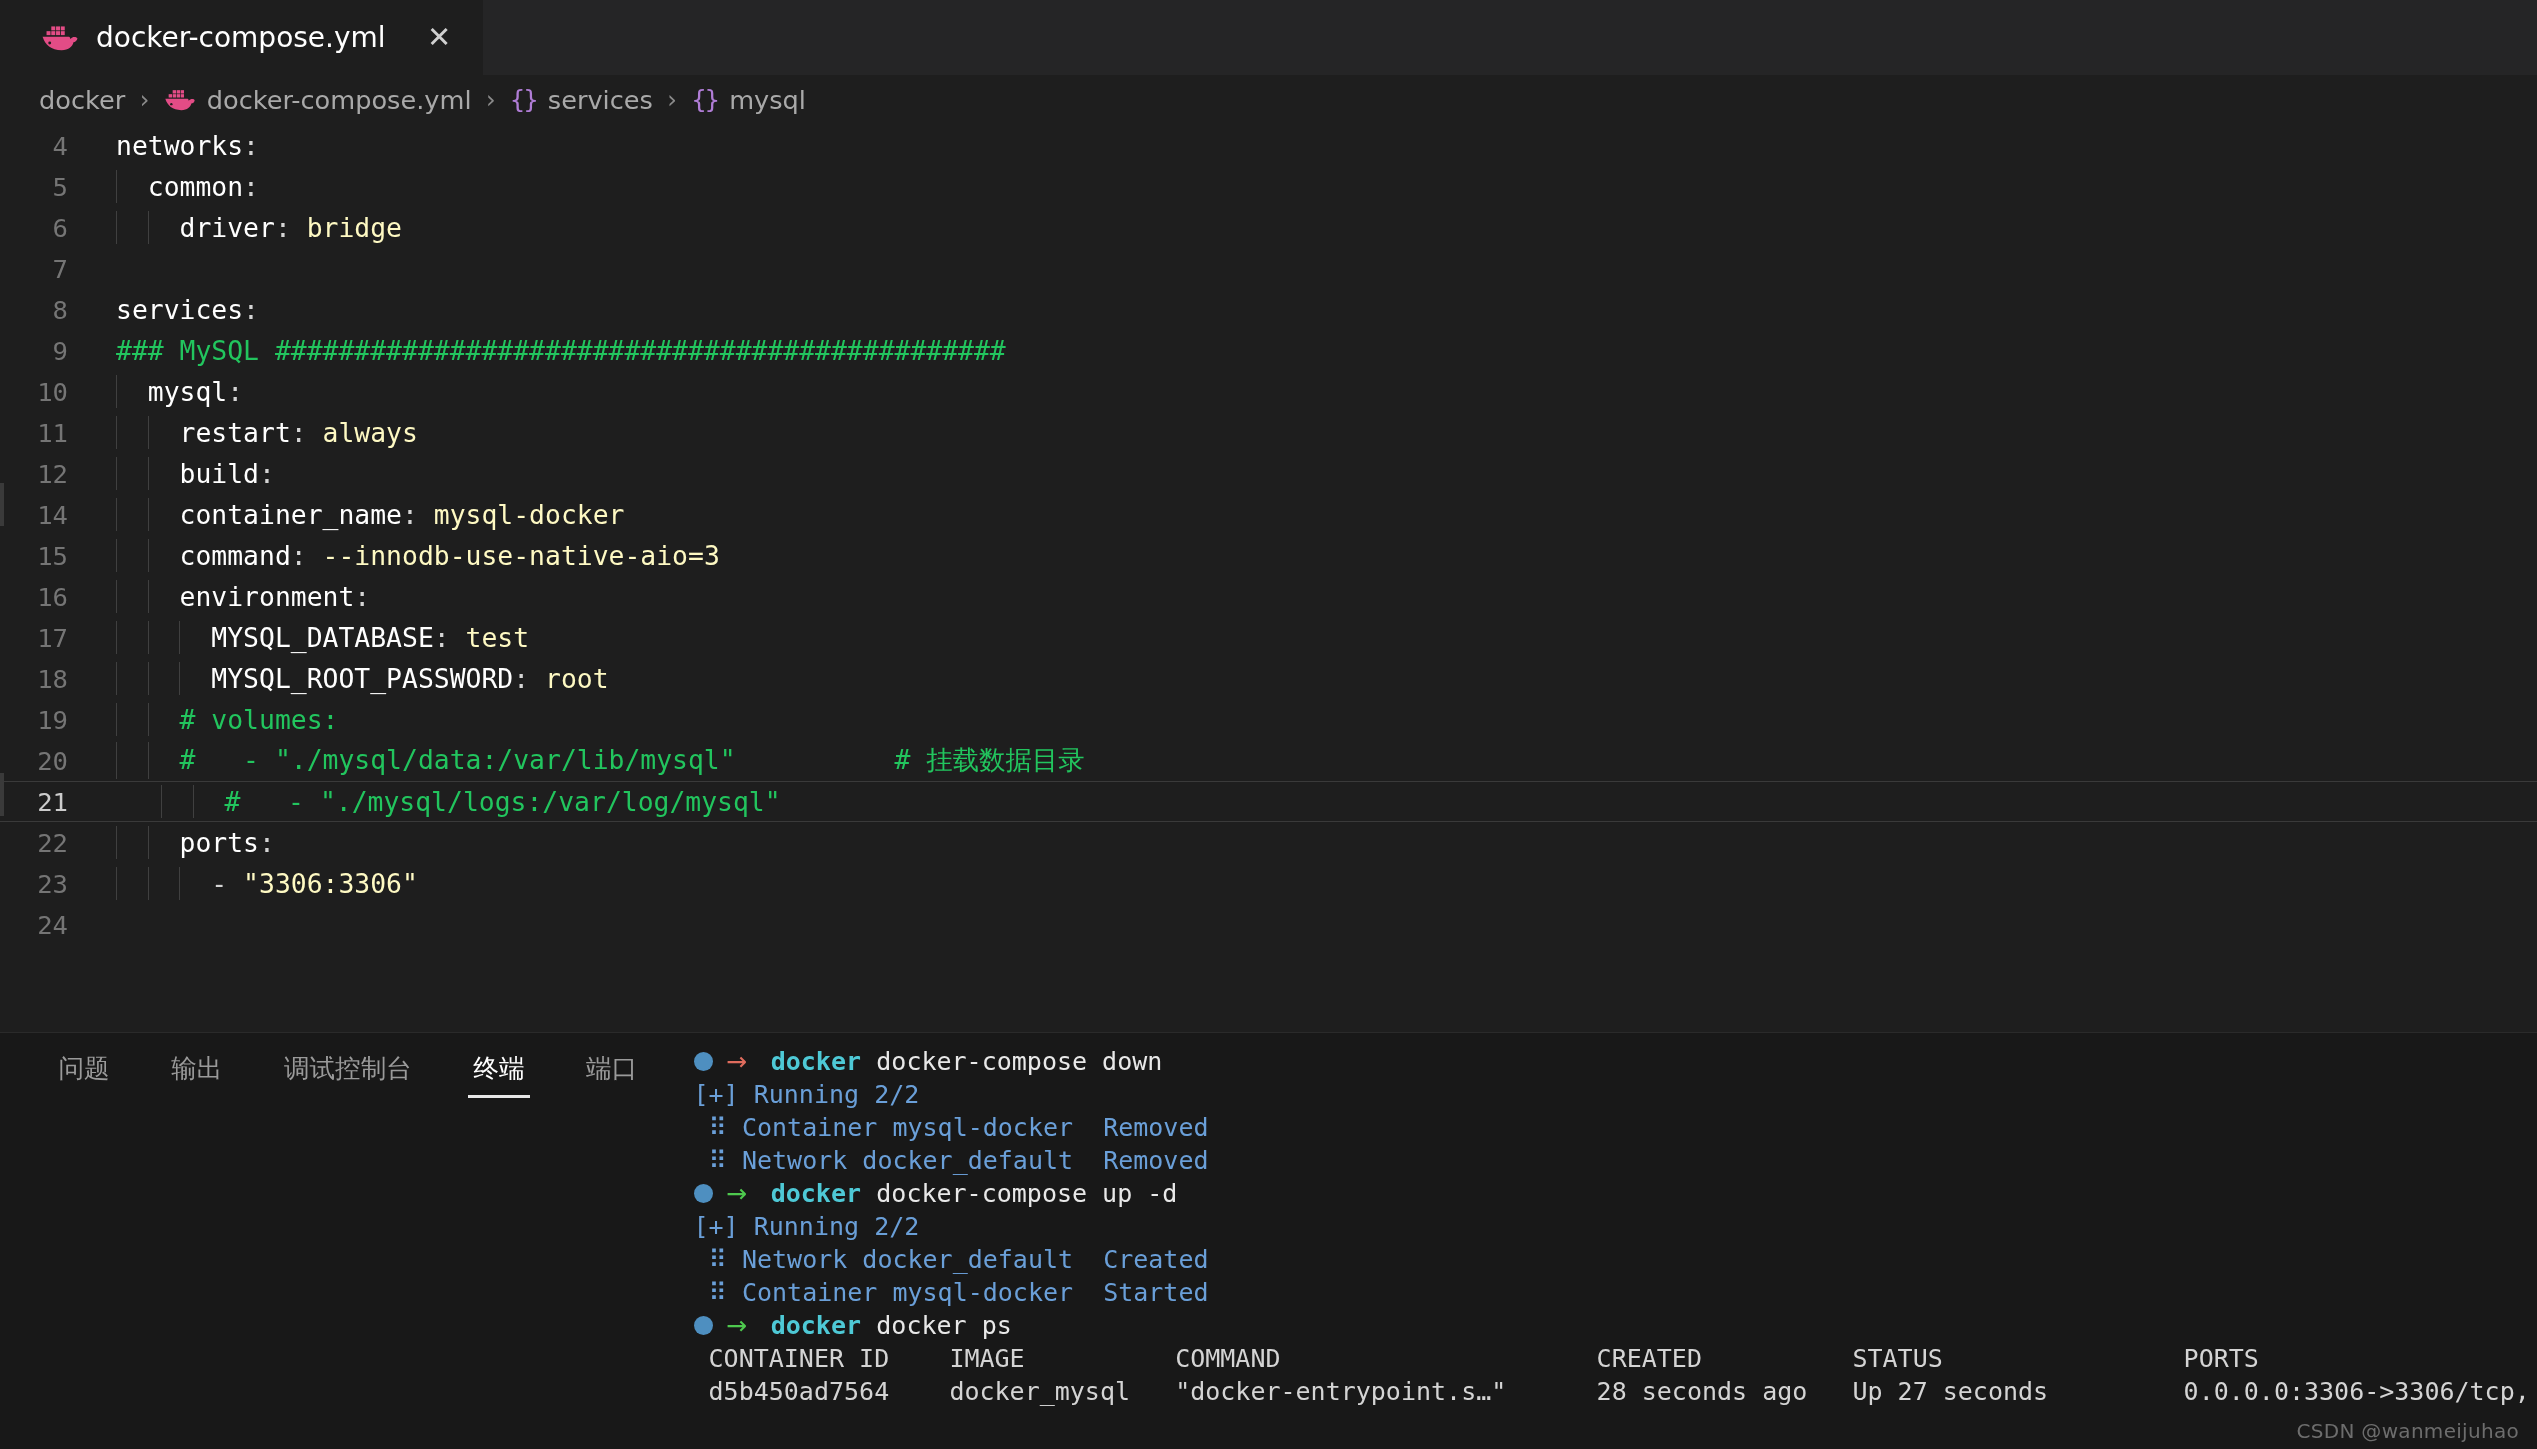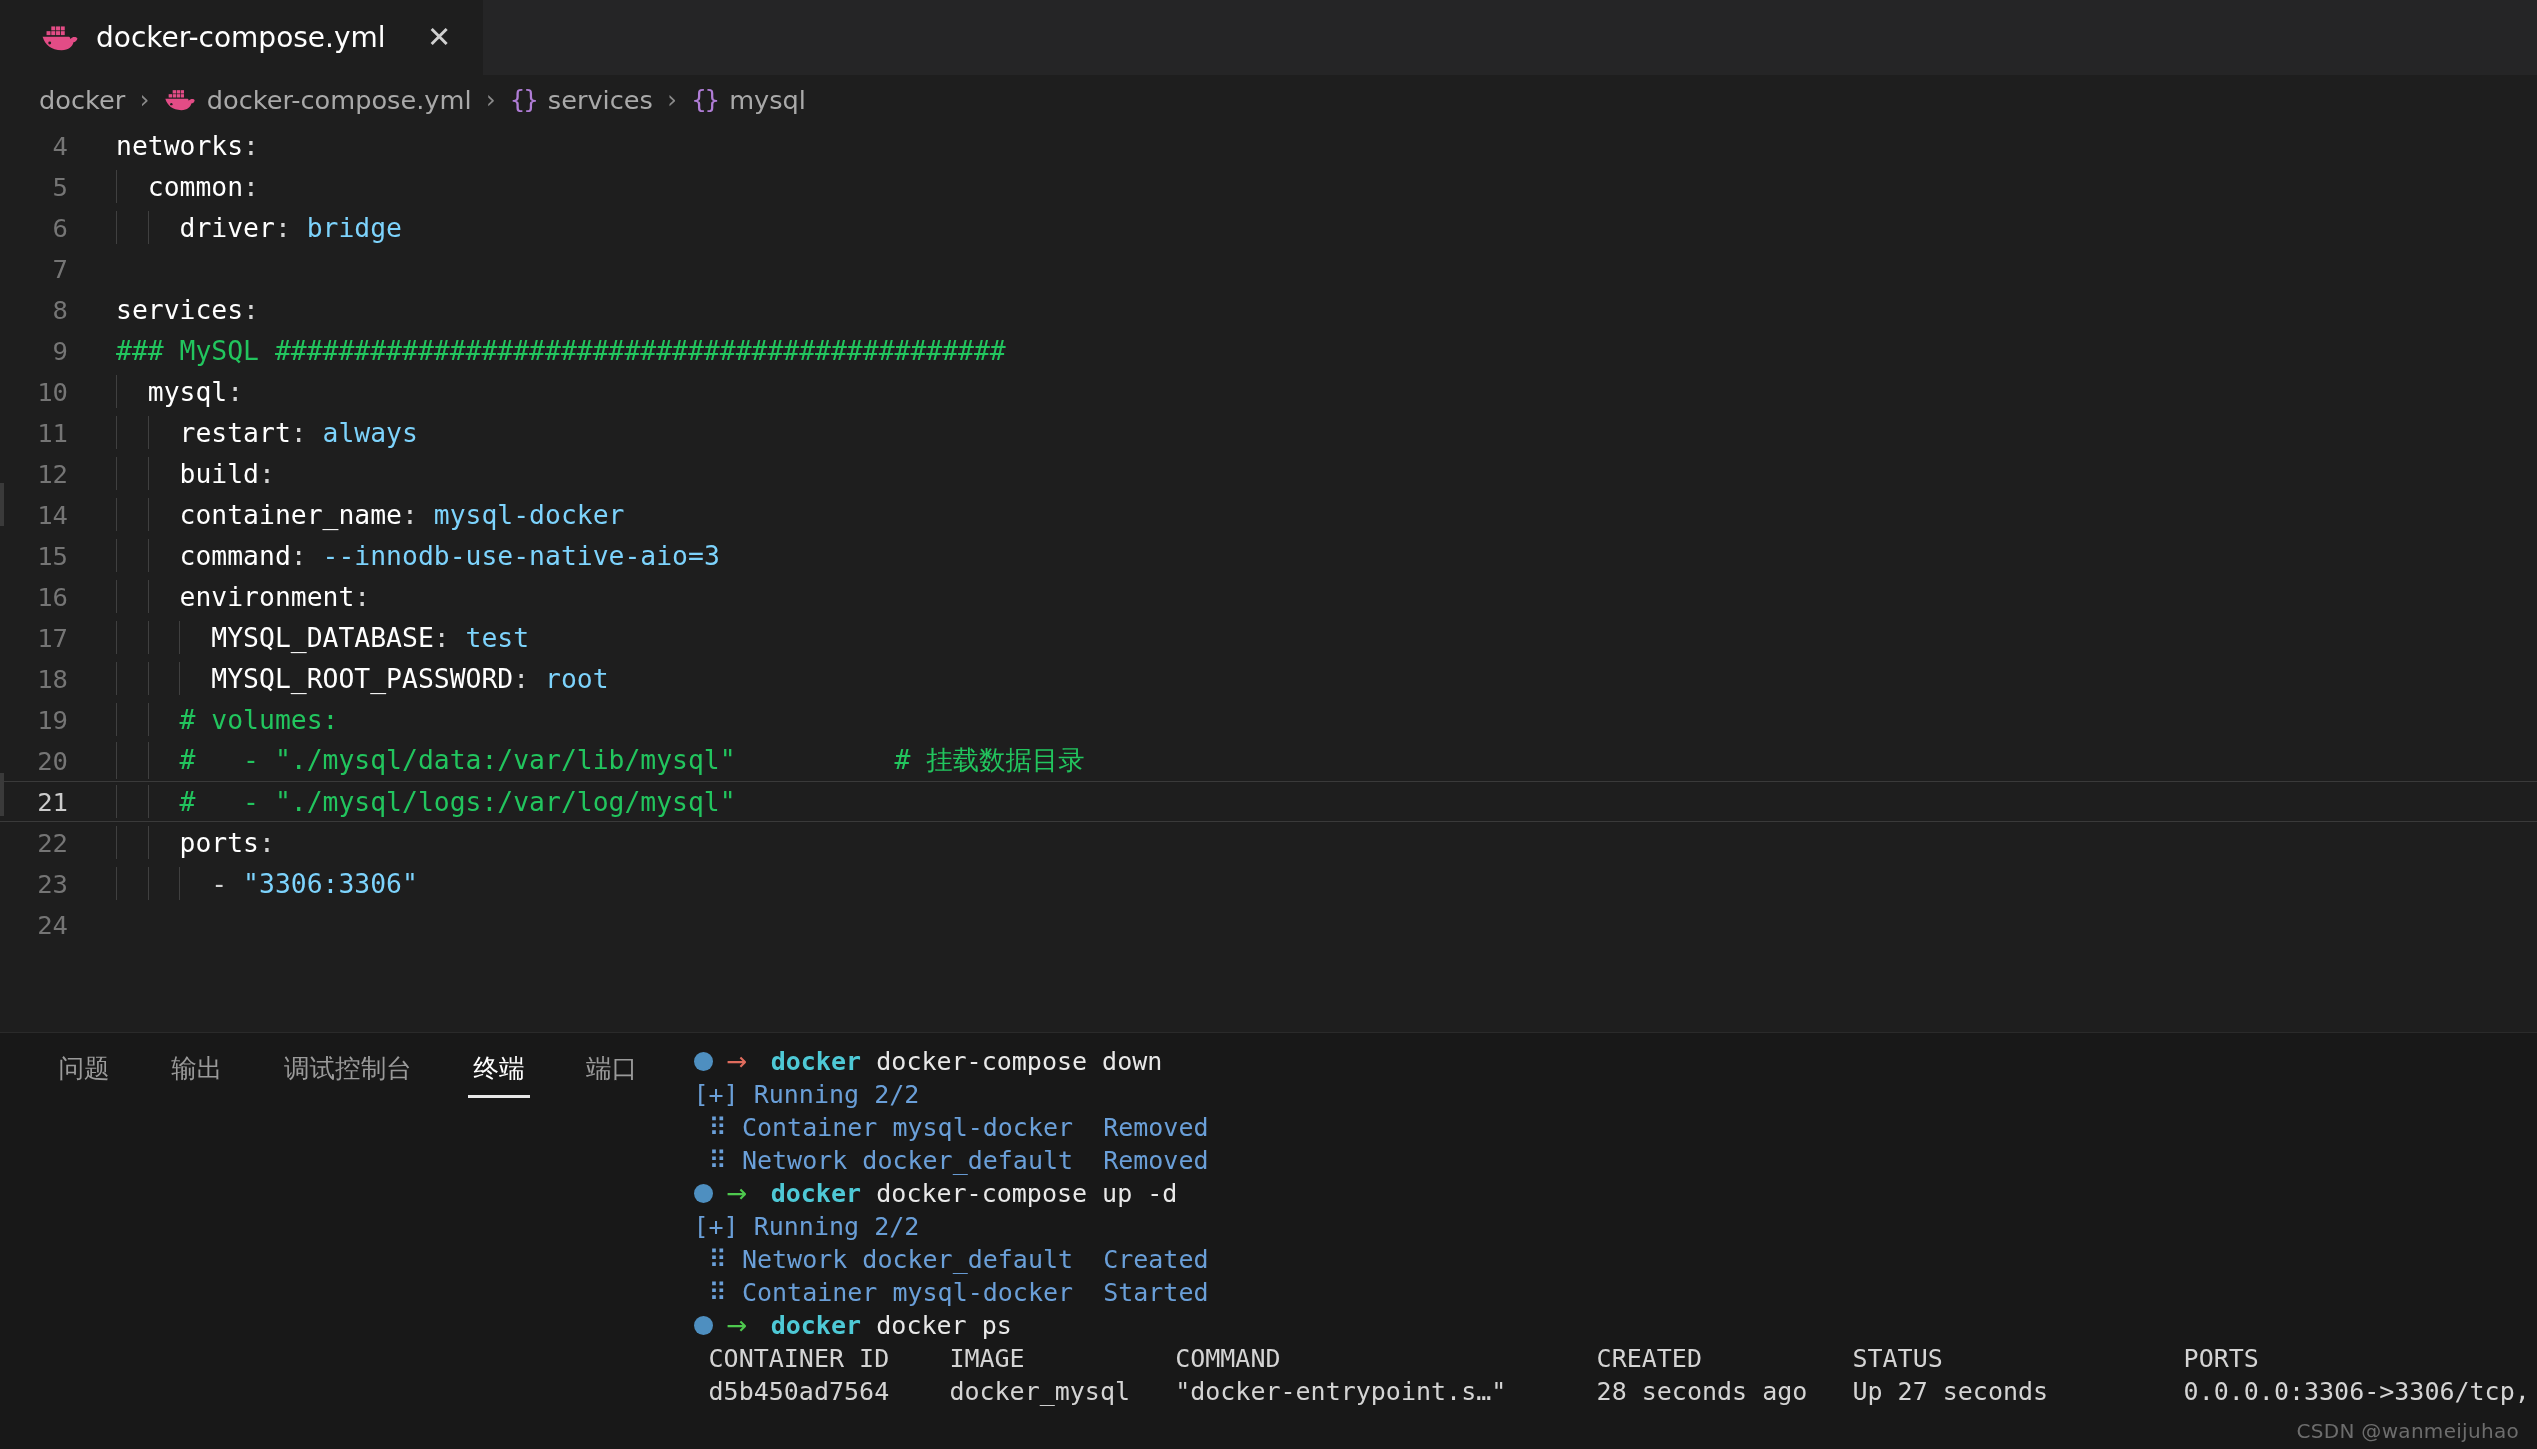--- a/index.html
+++ b/index.html
@@ -119,20 +119,21 @@
   }
   .line {
     height: 41px;
     display: flex;
     align-items: center;
     position: relative;
     white-space: pre;
   }
   .line.active {
     box-shadow: inset 0 0.9px 0 #3a3a3a, inset 0 -0.9px 0 #3a3a3a;
+    gap: 45px;
   }
   .ln {
     width: 92px;
     min-width: 92px;
     text-align: right;
     color: #757575;
     padding-right: 24px;
     box-sizing: border-box;
     font-size: 25.6px;
     font-family: "DejaVu Sans Mono", monospace;
@@ -152,21 +153,21 @@
   }
   .ind {
     position: absolute;
     top: -0.9px;
     bottom: -0.9px;
     width: 0.9px;
     background: #404040;
   }
   .k   { color: #ffffff; }  
   .pun { color: #d4d4d4; }  
-  .str { color: #7dd3fc; }  
+  .str { color: #fef9c3; }  
   .cmt { color: #22c55e; }  
   .hl  { background: #214283; border-radius: 1.7px; }
 
   
   .panel {
     flex: 1 1 auto;
     background: #181818;
     display: flex;
     flex-direction: row;
     border-top: 0.9px solid #2a2a2a;

